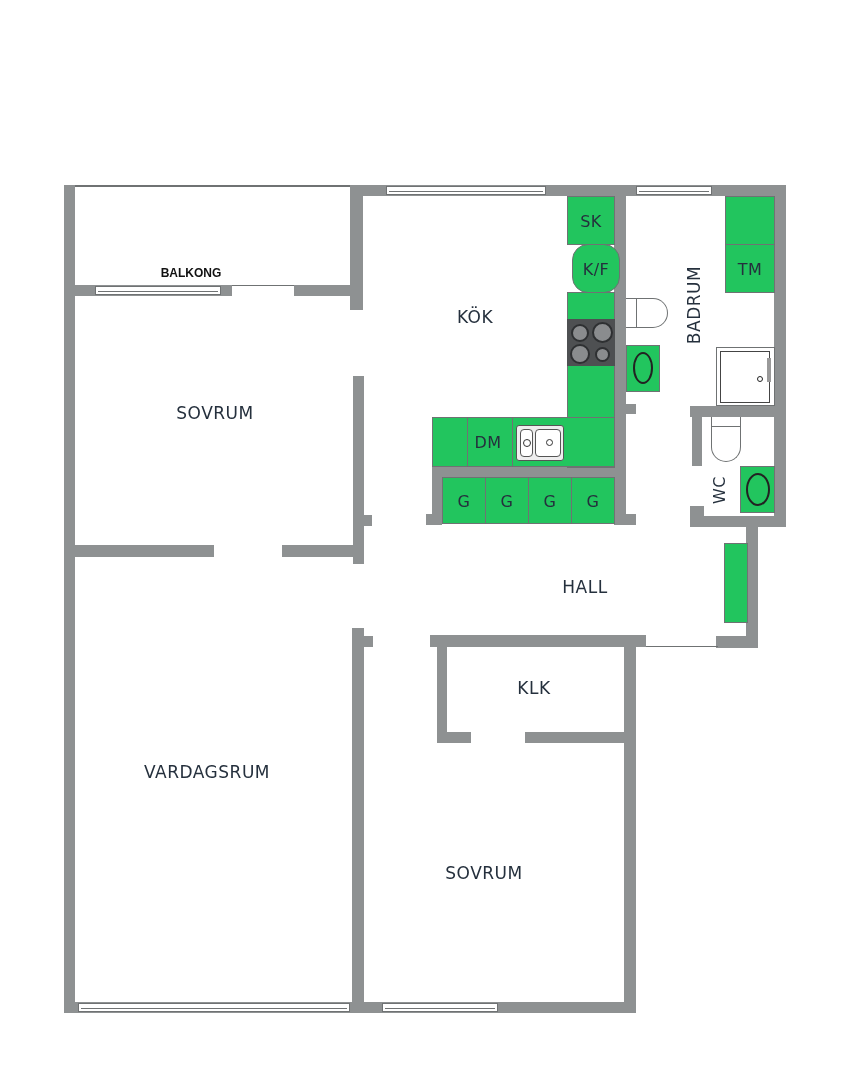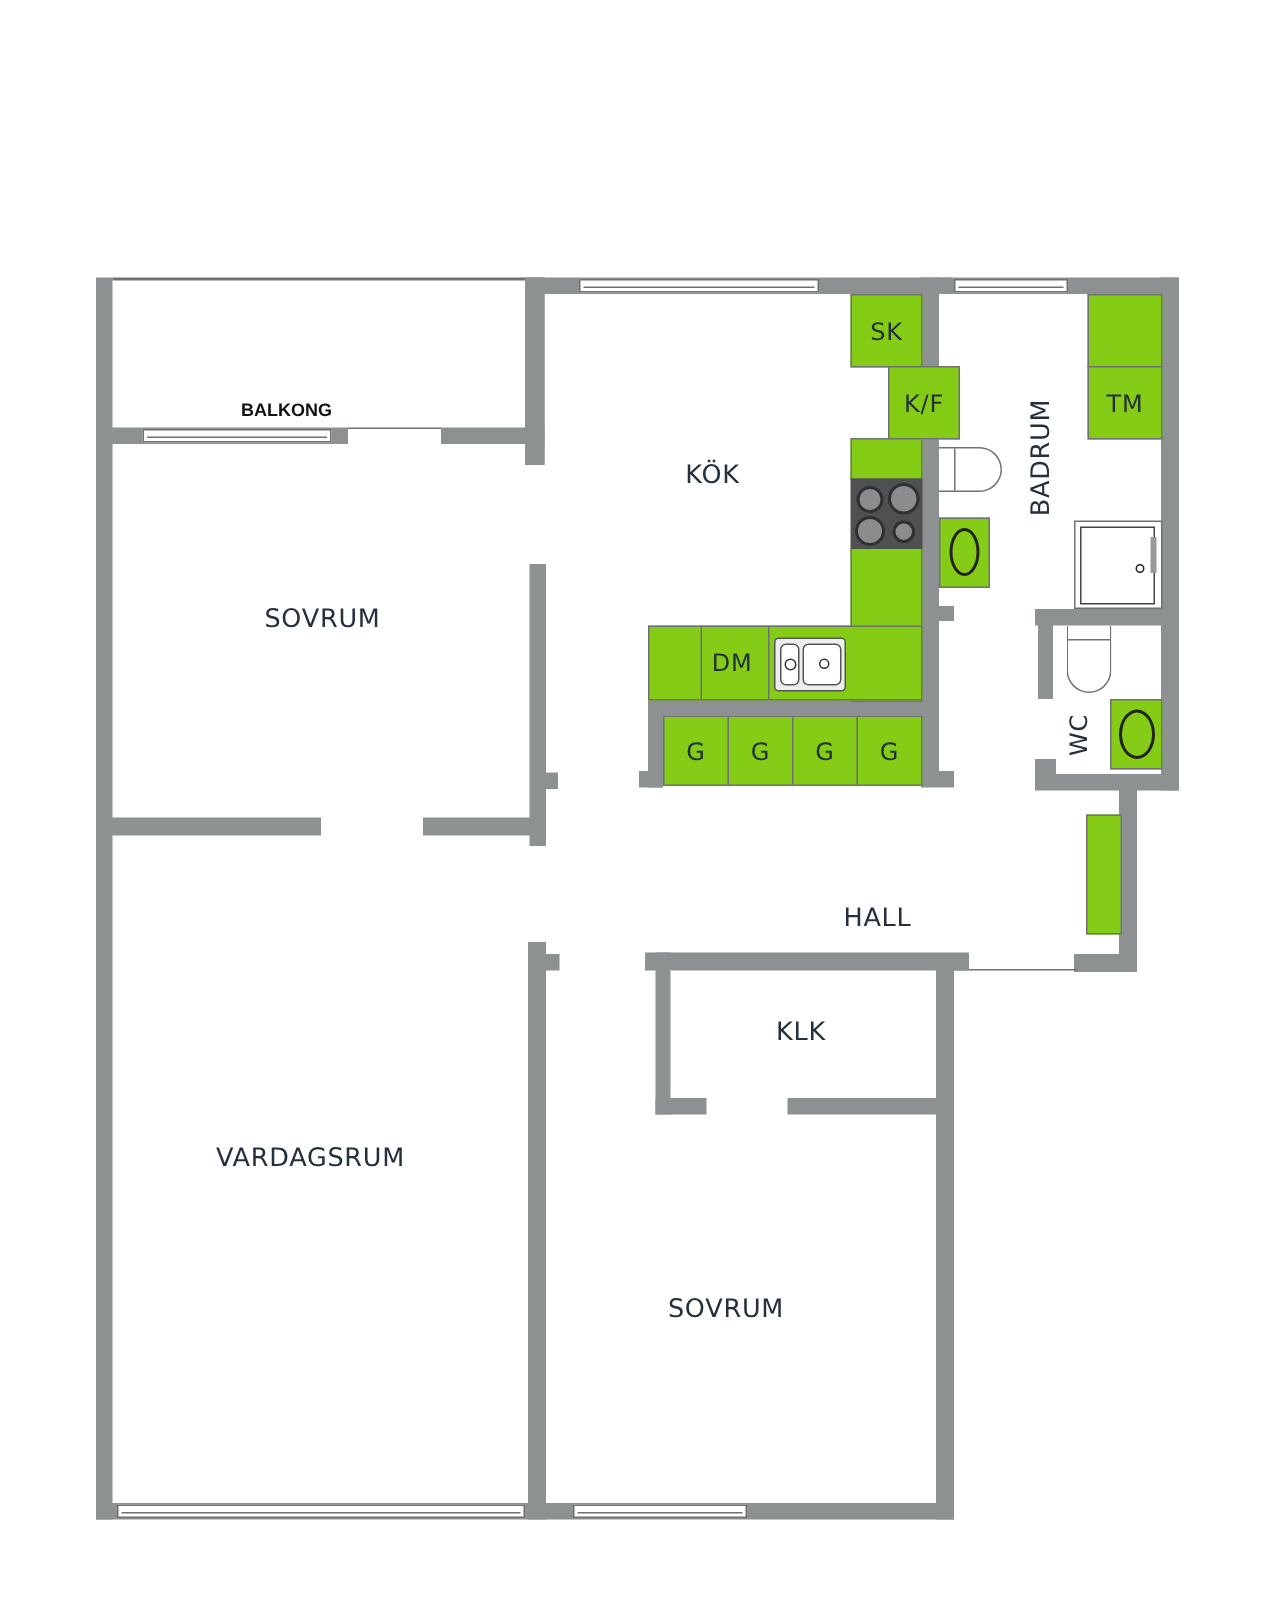--- a/index.html
+++ b/index.html
@@ -5,21 +5,21 @@
   html, body { margin: 0; padding: 0; background: #ffffff; }
   body { width: 847px; height: 1080px; position: relative; overflow: hidden; font-family: "DejaVu Sans", sans-serif; }
   .plan { position: absolute; left: 0; top: 0; width: 847px; height: 1080px; }
   .w { position: absolute; background: #8e9192; }
   .win { position: absolute; background: #ffffff; border: 1px solid #6f7273; box-sizing: border-box; }
   .win::before { content: ""; position: absolute; left: 2px; right: 2px; top: 50%; height: 0; border-top: 1px solid #6f7273; }
   .lbl { position: absolute; color: #25303d; font-family: "DejaVu Sans", sans-serif; letter-spacing: 0.5px; white-space: nowrap; transform: translate(-50%, -50%); }
   .room { font-size: 17px; }
   .small { font-size: 16px; }
   .balk { color: #111; font-family: "Liberation Sans", sans-serif; font-weight: bold; font-size: 12px; letter-spacing: 0; margin-top: 47px; }
-  .box { position: absolute; border: 1px solid #6f7273; box-sizing: border-box; background: #84cc16; }
+  .box { position: absolute; border: 1px solid #6f7273; box-sizing: border-box; background: #22c55e; }
   .stove { position: absolute; background: #4e5052; }
   .burner { position: absolute; border-radius: 50%; background: #8a8c8e; border: 2px solid #2e3032; box-sizing: border-box; }
   .thin { position: absolute; background: #6f7273; }
 </style>
 </head>
 <body>
 
 <div class="plan">
 
   <div class="w" style="left:64px;top:185px;width:11px;height:828px;"></div>
@@ -67,21 +67,21 @@
 
   <div class="win" style="left:95px;top:286px;width:126px;height:9px;"></div>
   <div class="win" style="left:386px;top:186px;width:160px;height:9px;"></div>
   <div class="win" style="left:636px;top:186px;width:76px;height:9px;"></div>
   <div class="win" style="left:78px;top:1003px;width:272px;height:9px;"></div>
   <div class="win" style="left:382px;top:1003px;width:116px;height:9px;"></div>
 
   <div class="box" style="left:567px;top:196px;width:48px;height:49px;">
     <span class="lbl small" style="left:50%;top:50%;">SK</span>
   </div>
-  <div class="box" style="left:592px;top:244px;width:48px;height:49px;">
+  <div class="box" style="left:572px;top:244px;width:48px;height:49px;border-radius:16px;">
     <span class="lbl small" style="left:50%;top:50%;">K/F</span>
   </div>
   <div class="box" style="left:567px;top:292px;width:48px;height:28px;"></div>
   <div class="stove" style="left:567px;top:319px;width:48px;height:48px;">
     <div class="burner" style="left:4px;top:5px;width:18px;height:18px;"></div>
     <div class="burner" style="left:25px;top:3px;width:21px;height:21px;"></div>
     <div class="burner" style="left:3px;top:25px;width:20px;height:20px;"></div>
     <div class="burner" style="left:28px;top:28px;width:15px;height:15px;"></div>
   </div>
   <div class="box" style="left:567px;top:366px;width:48px;height:102px;border-top:none;"></div>
@@ -132,17 +132,17 @@
   <div class="box" style="left:740px;top:466px;width:35px;height:47px;">
     <div style="position:absolute;left:5px;top:6px;width:24px;height:33px;border:2px solid #222;border-radius:50%;box-sizing:border-box;"></div>
   </div>
   <span class="lbl small" style="left:719px;top:490px;transform:translate(-50%,-50%) rotate(-90deg);">WC</span>
 
   <div class="box" style="left:724px;top:543px;width:24px;height:80px;"></div>
 
   <span class="lbl balk" style="left:191px;top:226px;">BALKONG</span>
   <span class="lbl room" style="left:475px;top:317px;">KÖK</span>
   <span class="lbl room" style="left:215px;top:413px;">SOVRUM</span>
-  <span class="lbl room" style="left:585px;top:587px;margin-top:25px;">HALL</span>
+  <span class="lbl room" style="left:585px;top:587px;">HALL</span>
   <span class="lbl room" style="left:534px;top:688px;">KLK</span>
   <span class="lbl room" style="left:207px;top:772px;">VARDAGSRUM</span>
   <span class="lbl room" style="left:484px;top:873px;">SOVRUM</span>
 </div>
 
 </body></html>

